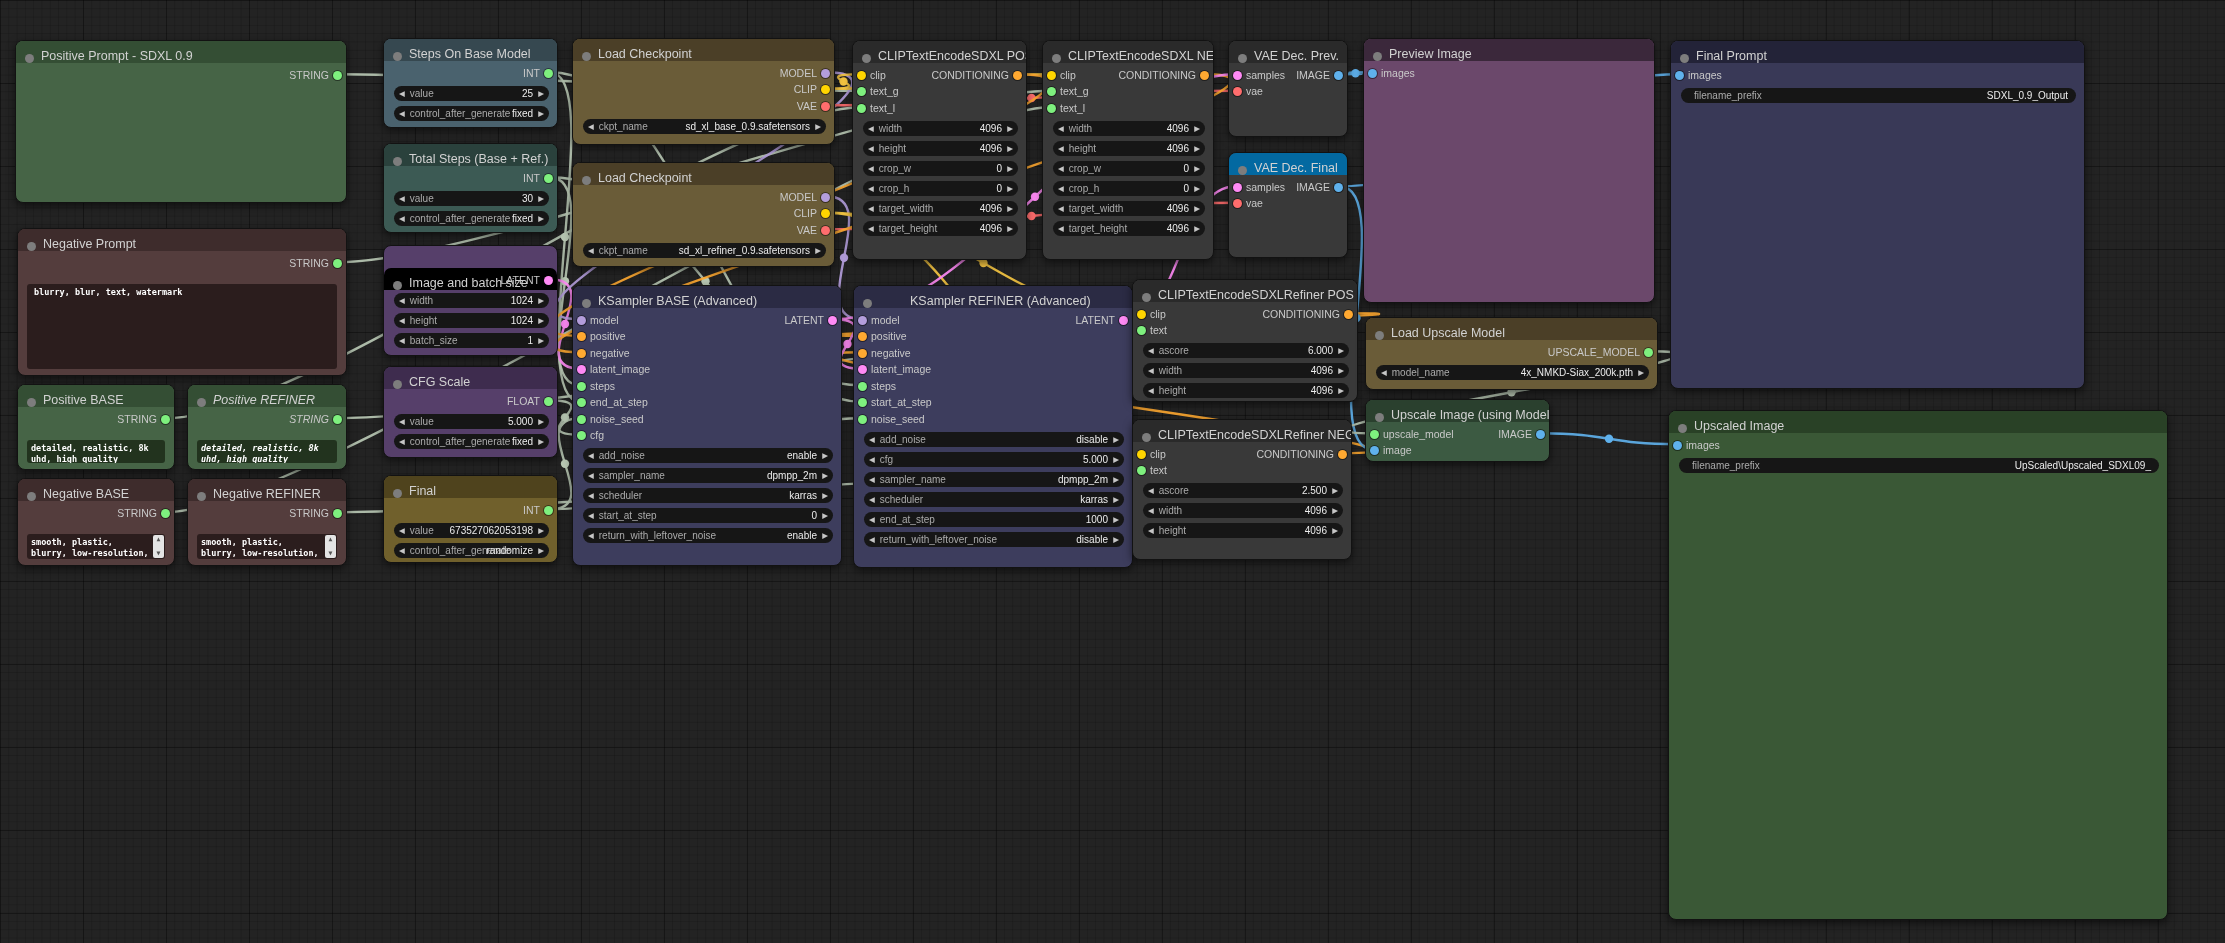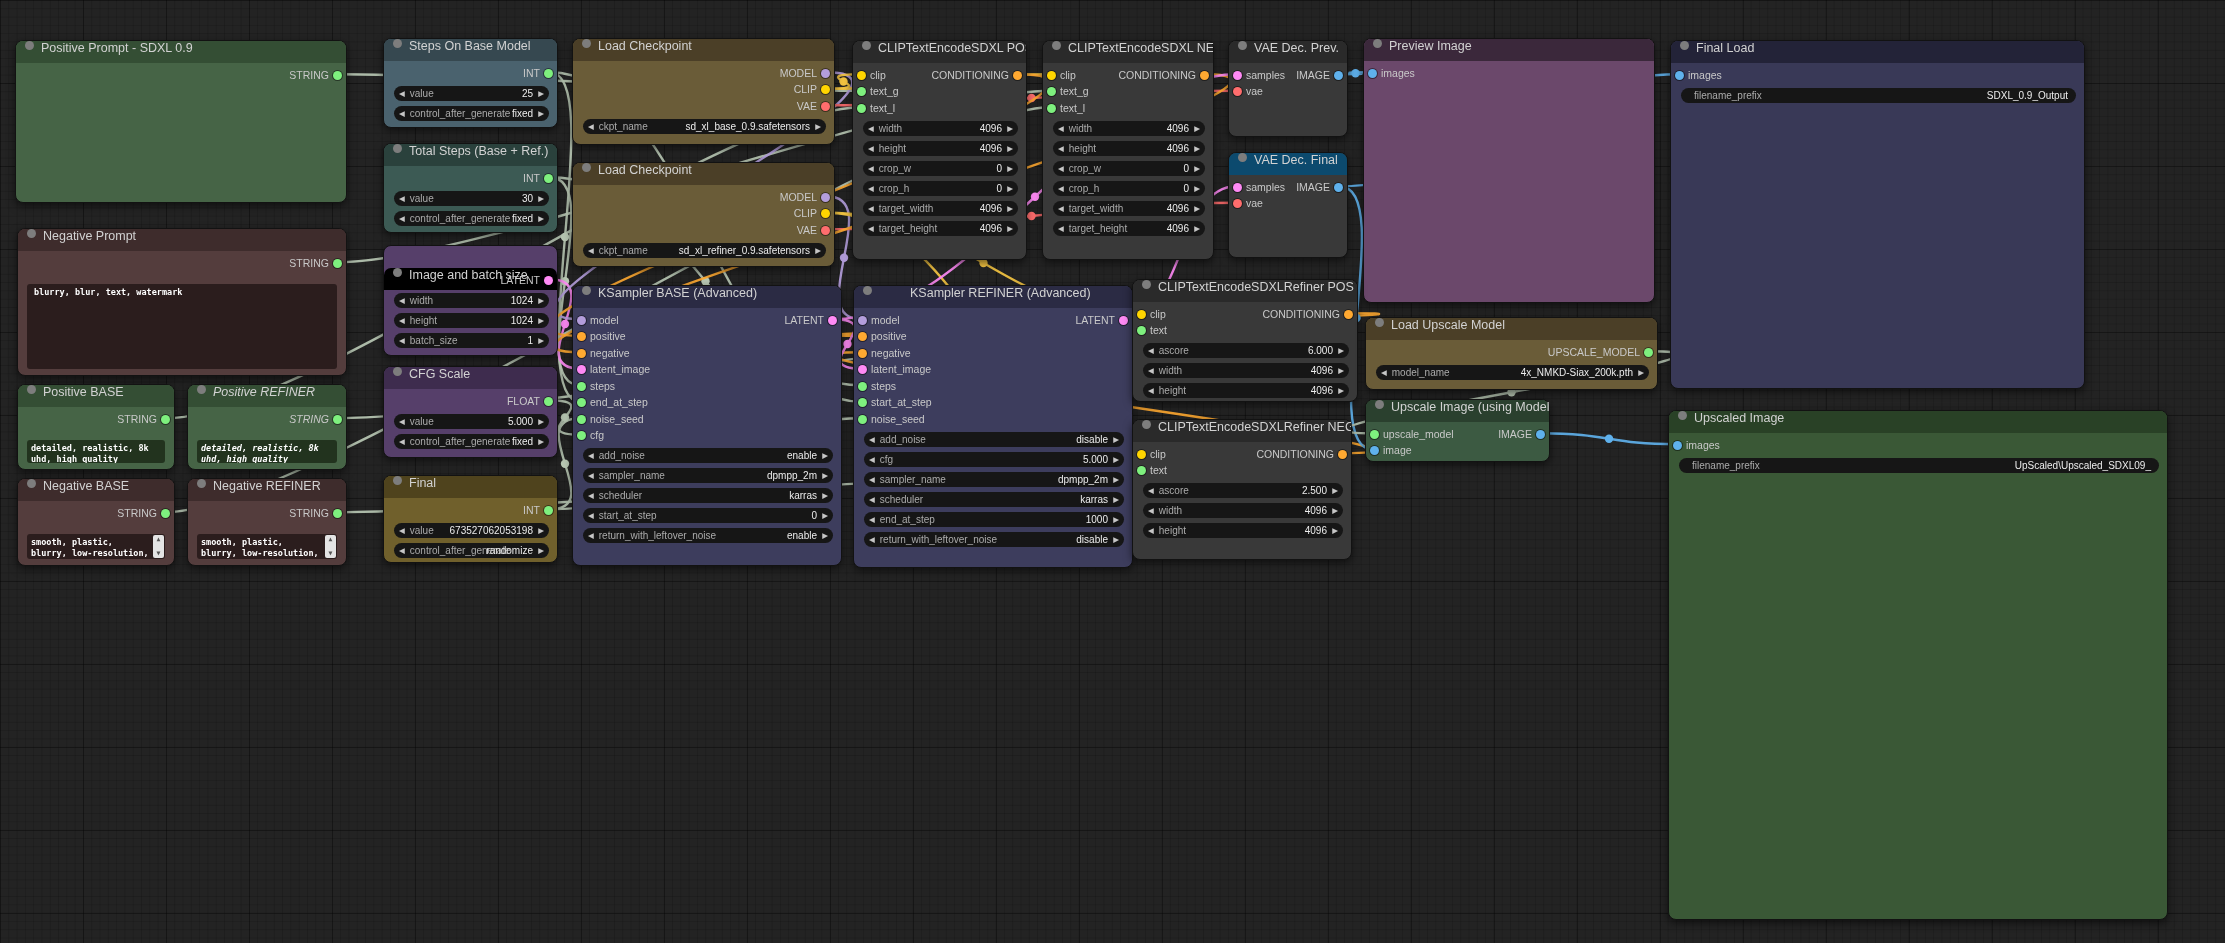--- a/index.html
+++ b/index.html
@@ -16,21 +16,21 @@
   }
   #links{position:absolute;left:0;top:0;z-index:1;}
   .node{
     position:absolute;z-index:2;border-radius:8px;
     border:1px solid #121212;
     box-shadow:0 3px 8px rgba(0,0,0,.55);
     box-sizing:border-box;
   }
   .nhead{
     position:absolute;left:0;top:0;right:0;height:22px;
-    border-radius:7px 7px 0 0;display:flex;align-items:flex-start;
+    border-radius:7px 7px 0 0;display:flex;align-items:flex-end;
   }
   .ndot{width:9px;height:9px;border-radius:50%;background:#7d7d7d;margin-left:9px;flex:none;}
   .ntitle{color:#d2d2d2;font-size:12.5px;margin-left:7px;white-space:nowrap;overflow:hidden;}
   .port-dot{position:absolute;width:9px;height:9px;border-radius:50%;box-shadow:0 0 0 1px rgba(0,0,0,.45);}
   .port-label{position:absolute;font-size:10.5px;color:#c9c9c9;white-space:nowrap;line-height:11px;}
   .out-label{text-align:right;}
   .widget{
     position:absolute;height:15px;background:#161616;border-radius:8px;
     display:flex;align-items:center;font-size:10px;color:#b4b4b4;
     overflow:hidden;box-sizing:border-box;padding:0 5px;
@@ -433,21 +433,21 @@
         <span class="ntitle">VAE Dec. Prev.</span>
       </div>
       <span class="port-dot" style="left: 4px; top: 29.75px; background: rgb(255, 138, 245);"></span>
       <span class="port-label" style="left: 17px; top: 28.75px;">samples</span>
       <span class="port-dot" style="left: 4px; top: 46.25px; background: rgb(255, 109, 109);"></span>
       <span class="port-label" style="left: 17px; top: 45.25px;">vae</span>
       <span class="port-dot" style="right: 4px; top: 29.75px; background: rgb(95, 177, 236);"></span>
       <span class="port-label out-label" style="right: 17px; top: 28.75px;">IMAGE</span>
     </div>
     <div class="node" style="left: 1228px; top: 152px; width: 120px; height: 106px; background: rgb(57, 57, 57);">
-      <div class="nhead" style="background: #0c4a6e;">
+      <div class="nhead" style="background: #0369a1;">
         <span class="ndot"></span>
         <span class="ntitle">VAE Dec. Final</span>
       </div>
       <span class="port-dot" style="left: 4px; top: 29.75px; background: rgb(255, 138, 245);"></span>
       <span class="port-label" style="left: 17px; top: 28.75px;">samples</span>
       <span class="port-dot" style="left: 4px; top: 46.25px; background: rgb(255, 109, 109);"></span>
       <span class="port-label" style="left: 17px; top: 45.25px;">vae</span>
       <span class="port-dot" style="right: 4px; top: 29.75px; background: rgb(95, 177, 236);"></span>
       <span class="port-label out-label" style="right: 17px; top: 28.75px;">IMAGE</span>
     </div>
@@ -455,21 +455,21 @@
       <div class="nhead" style="background: rgb(59, 40, 59);">
         <span class="ndot"></span>
         <span class="ntitle">Preview Image</span>
       </div>
       <span class="port-dot" style="left: 4px; top: 29.75px; background: rgb(95, 177, 236);"></span>
       <span class="port-label" style="left: 17px; top: 28.75px;">images</span>
     </div>
     <div class="node" style="left: 1670px; top: 40px; width: 415px; height: 349px; background: rgb(57, 57, 87);">
       <div class="nhead" style="background: rgb(35, 35, 56);">
         <span class="ndot"></span>
-        <span class="ntitle">Final Load</span>
+        <span class="ntitle">Final Prompt</span>
       </div>
       <span class="port-dot" style="left: 4px; top: 29.75px; background: rgb(95, 177, 236);"></span>
       <span class="port-label" style="left: 17px; top: 28.75px;">images</span>
       <div class="widget field" style="left: 10px; width: 395px; top: 46.5px;">
         <span class="wlabel">filename_prefix</span>
         <span class="wvalue">SDXL_0.9_Output</span>
       </div>
     </div>
     <div class="node" style="left: 572px; top: 285px; width: 270px; height: 281px; background: rgb(61, 61, 93);">
       <div class="nhead" style="background: rgb(43, 43, 68);">

